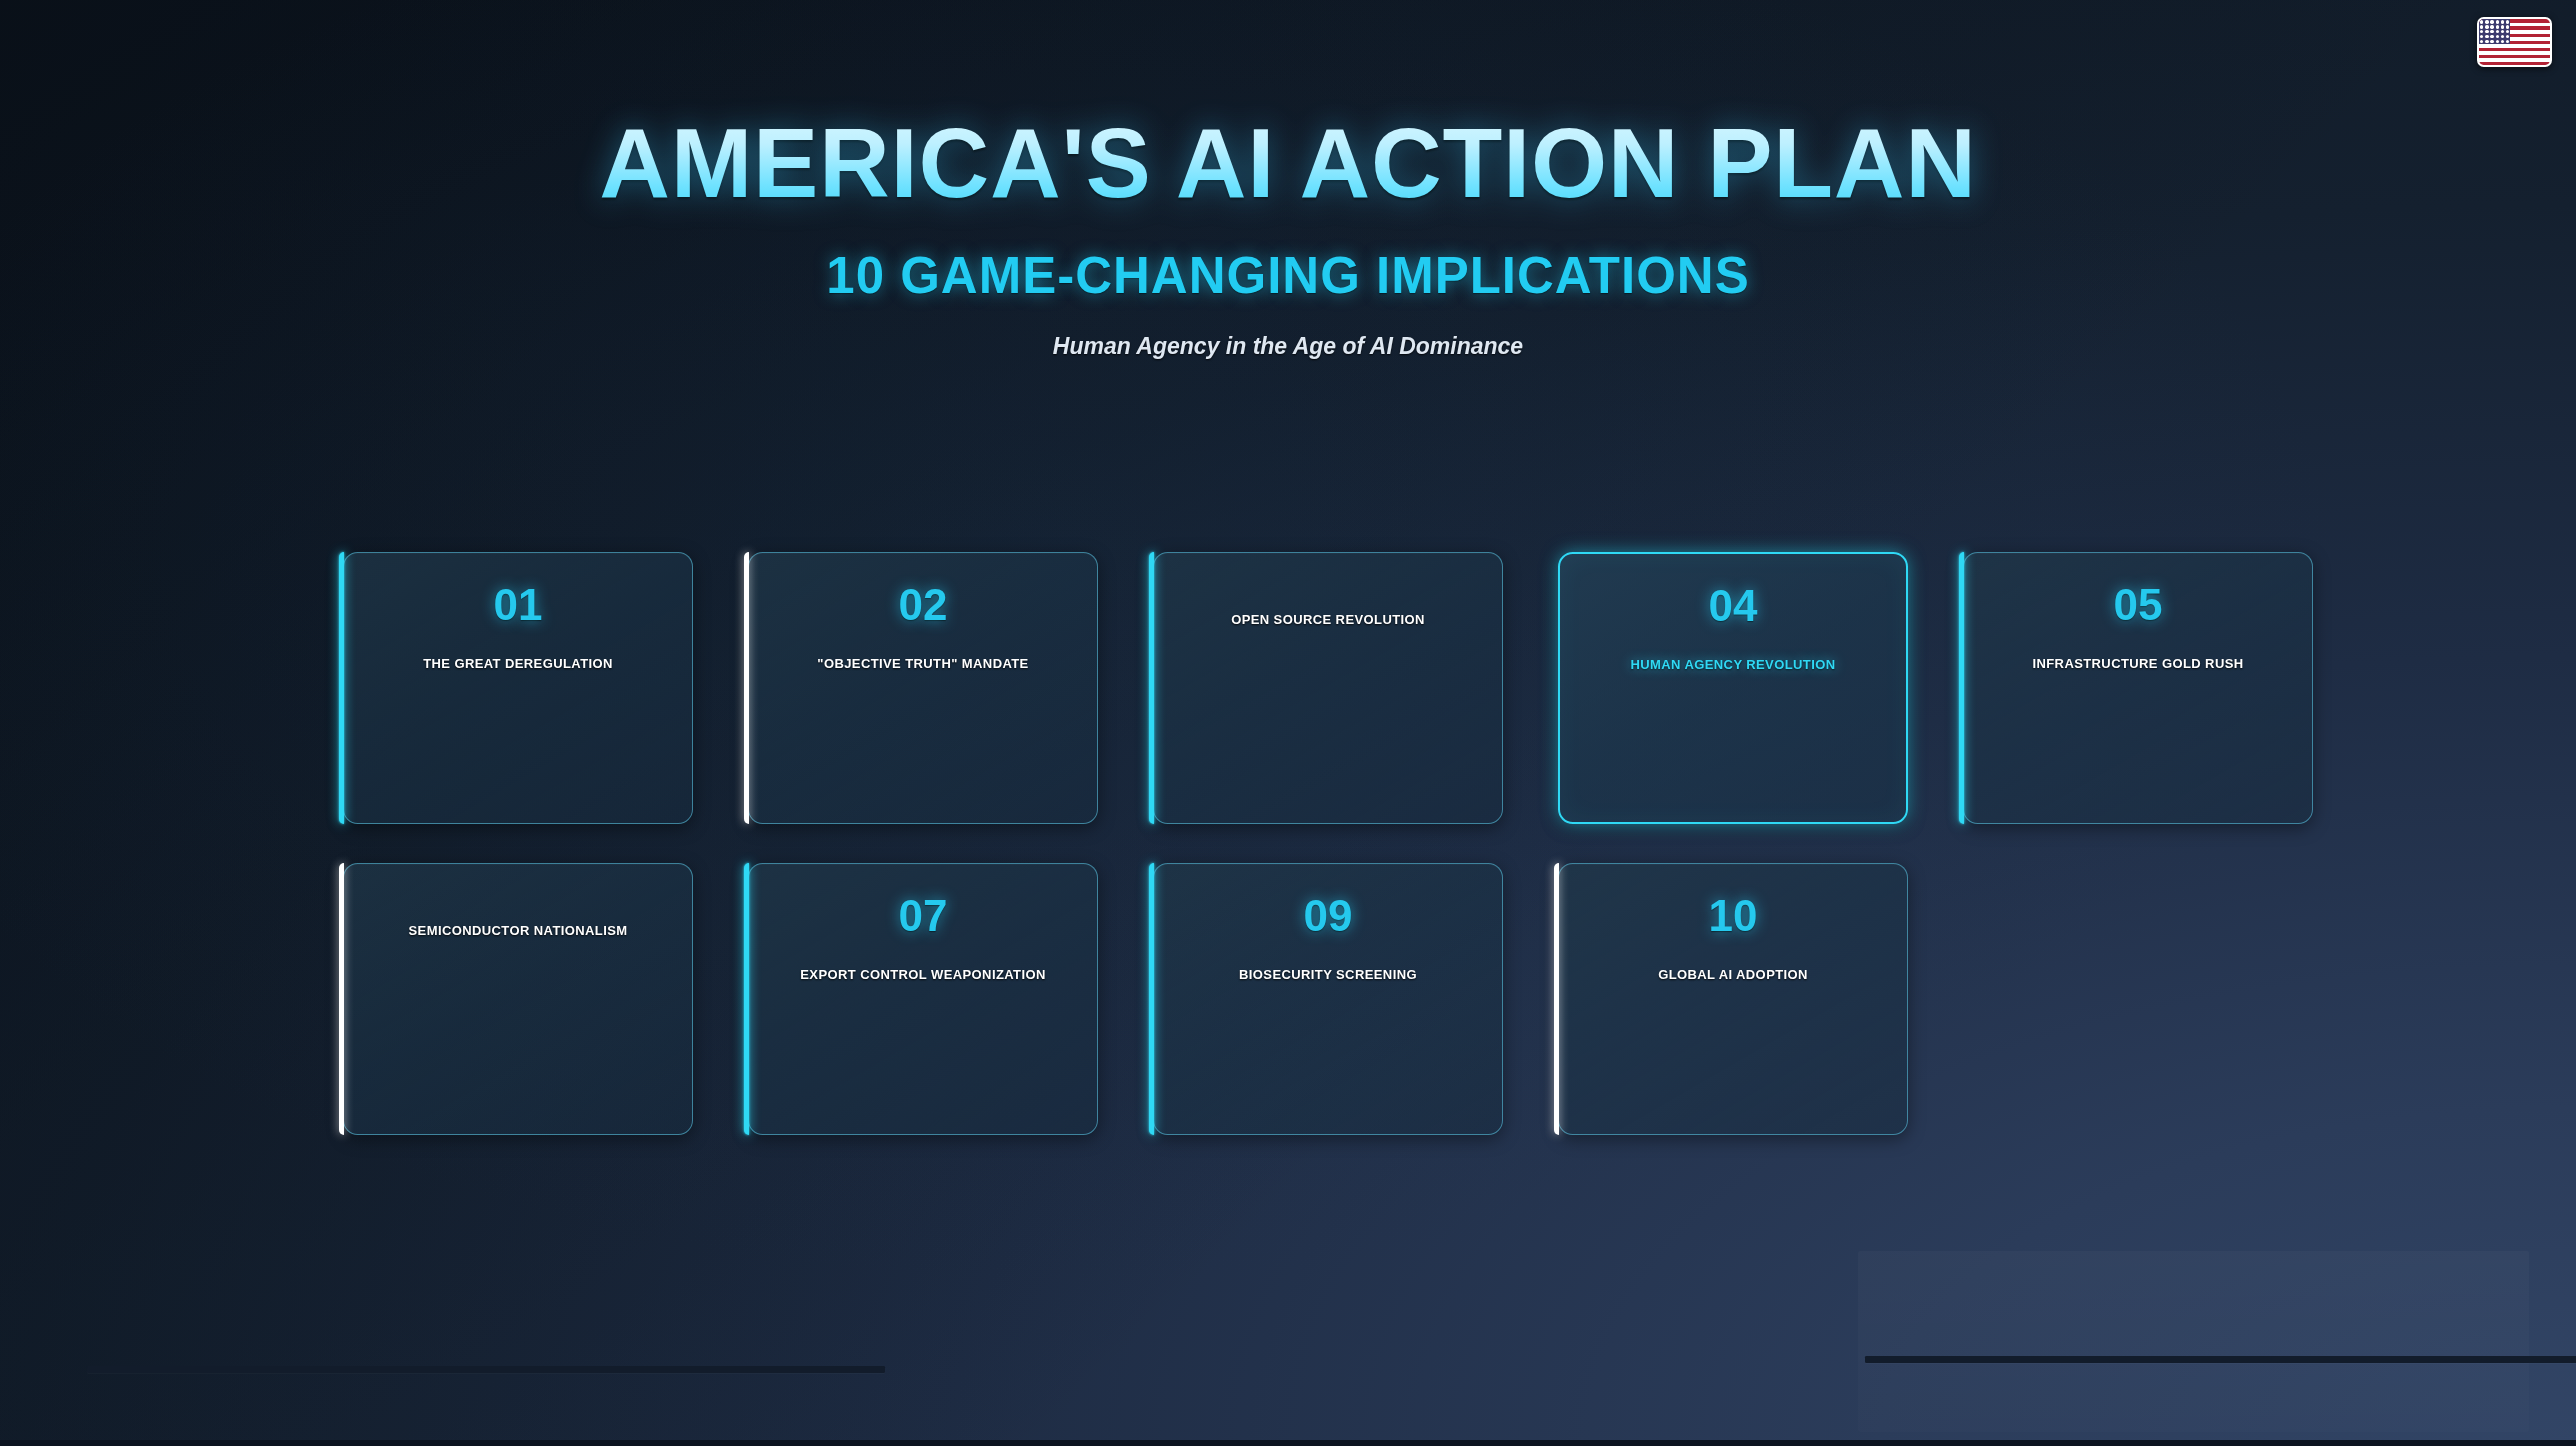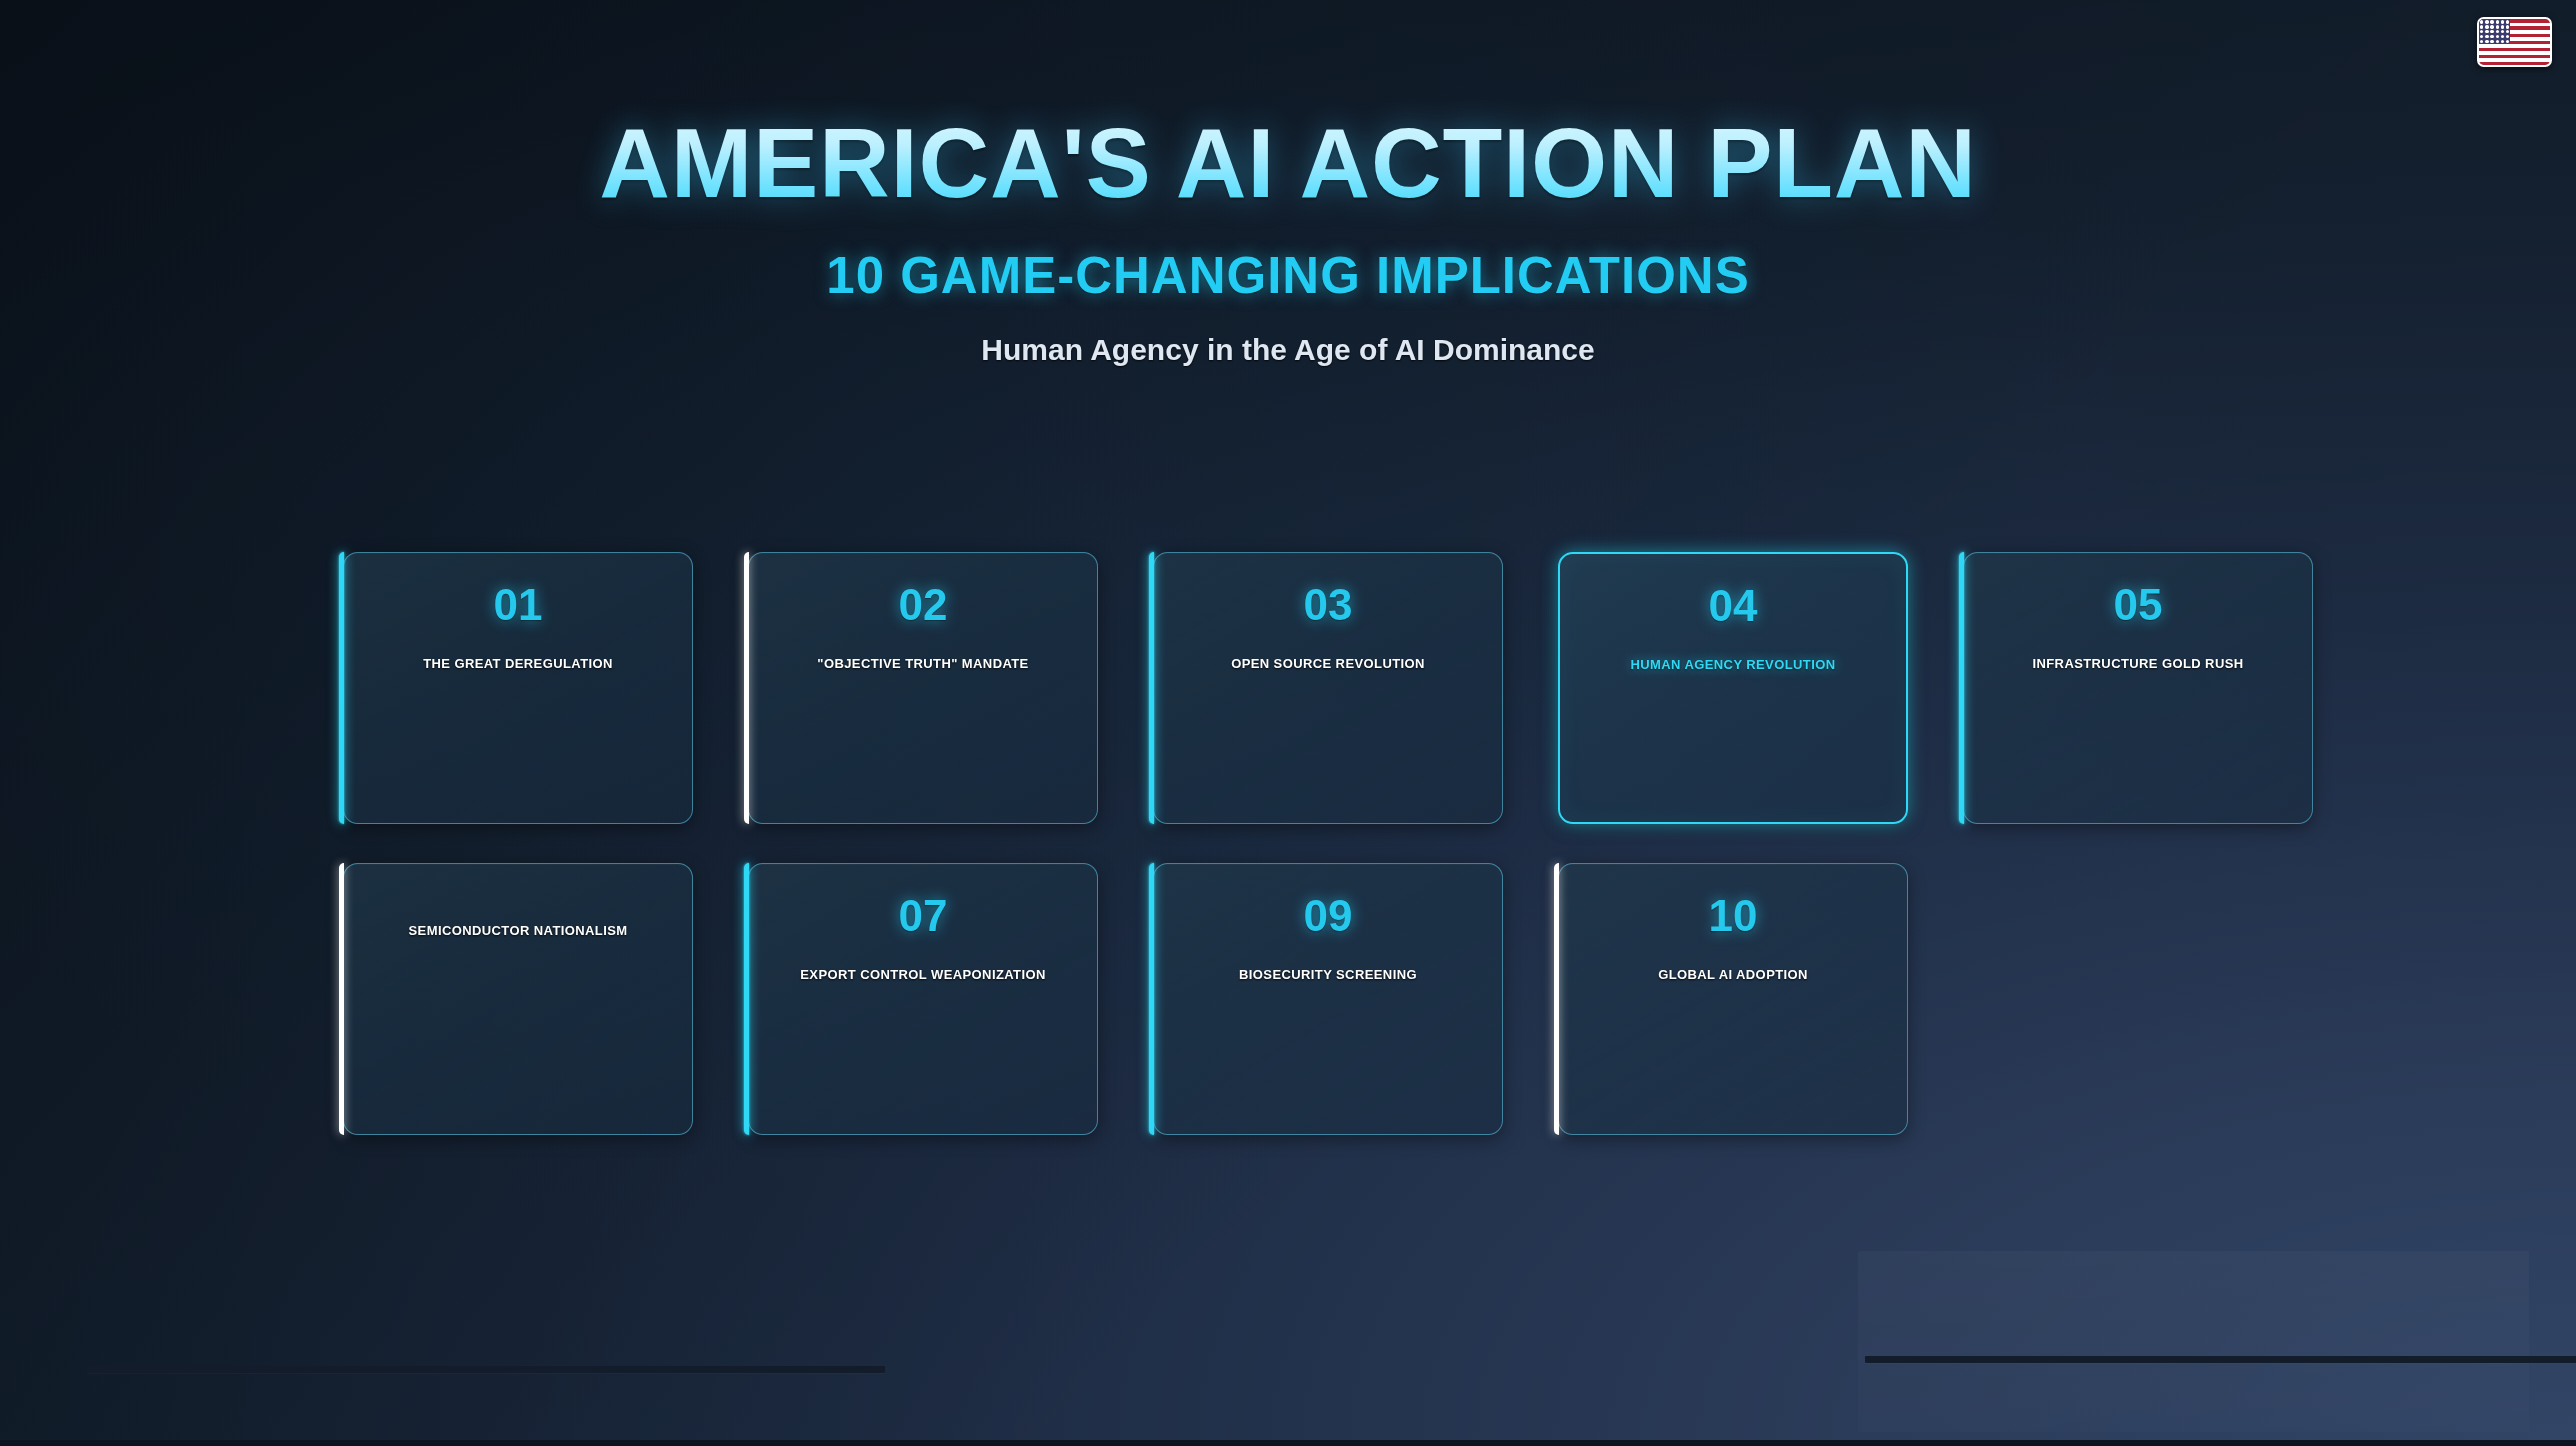--- a/index.html
+++ b/index.html
@@ -79,21 +79,22 @@
     margin-top:32px;
     font-size:51px;
     font-weight:bold;
     letter-spacing:1px;
     color:#22ccf2;
     text-shadow:0 0 16px rgba(34,204,242,0.55), 0 1.3px 1.3px rgba(0,0,0,0.75);
     white-space:nowrap;
   }
   .tagline{
     margin-top:28px;
-    font-size:30px;
+    font-size:23px;
+    font-style:italic;
     font-weight:bold;
     color:#dfe8f2;
     text-shadow:0 1.3px 2px rgba(0,0,0,0.8);
     white-space:nowrap;
   }
 
   
   .grid{
     position:absolute;
     left:343px; top:552px;
@@ -246,21 +247,20 @@
 <div class="grid" id="grid">
     <div class="card accent-cyan">
       <div class="card-number">01</div>
       <div class="card-title">THE GREAT DEREGULATION</div>
     </div>
     <div class="card accent-white">
       <div class="card-number">02</div>
       <div class="card-title">"OBJECTIVE TRUTH" MANDATE</div>
     </div>
     <div class="card accent-cyan">
-      <div class="card-number">03</div>
       <div class="card-title">OPEN SOURCE REVOLUTION</div>
     </div>
     <div class="card accent-cyan highlight">
       <div class="card-number">04</div>
       <div class="card-title">HUMAN AGENCY REVOLUTION</div>
     </div>
     <div class="card accent-cyan">
       <div class="card-number">05</div>
       <div class="card-title">INFRASTRUCTURE GOLD RUSH</div>
     </div>

